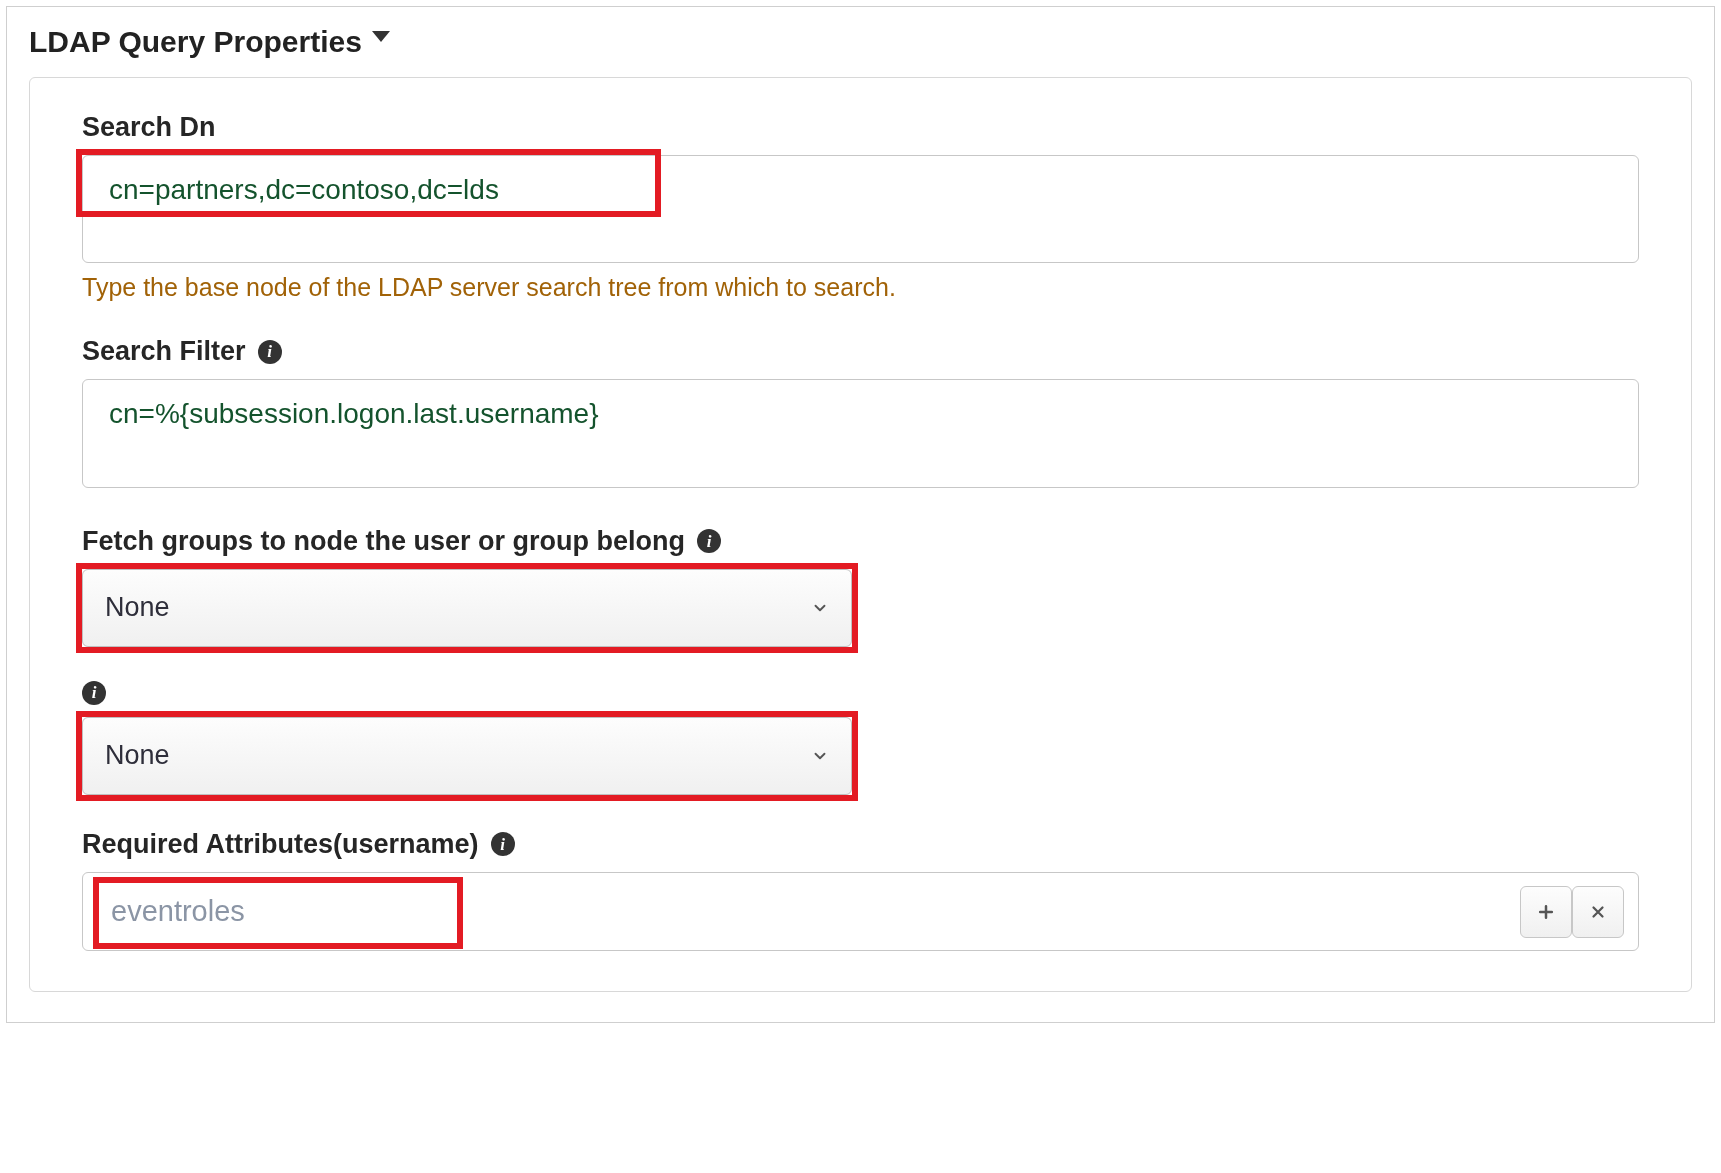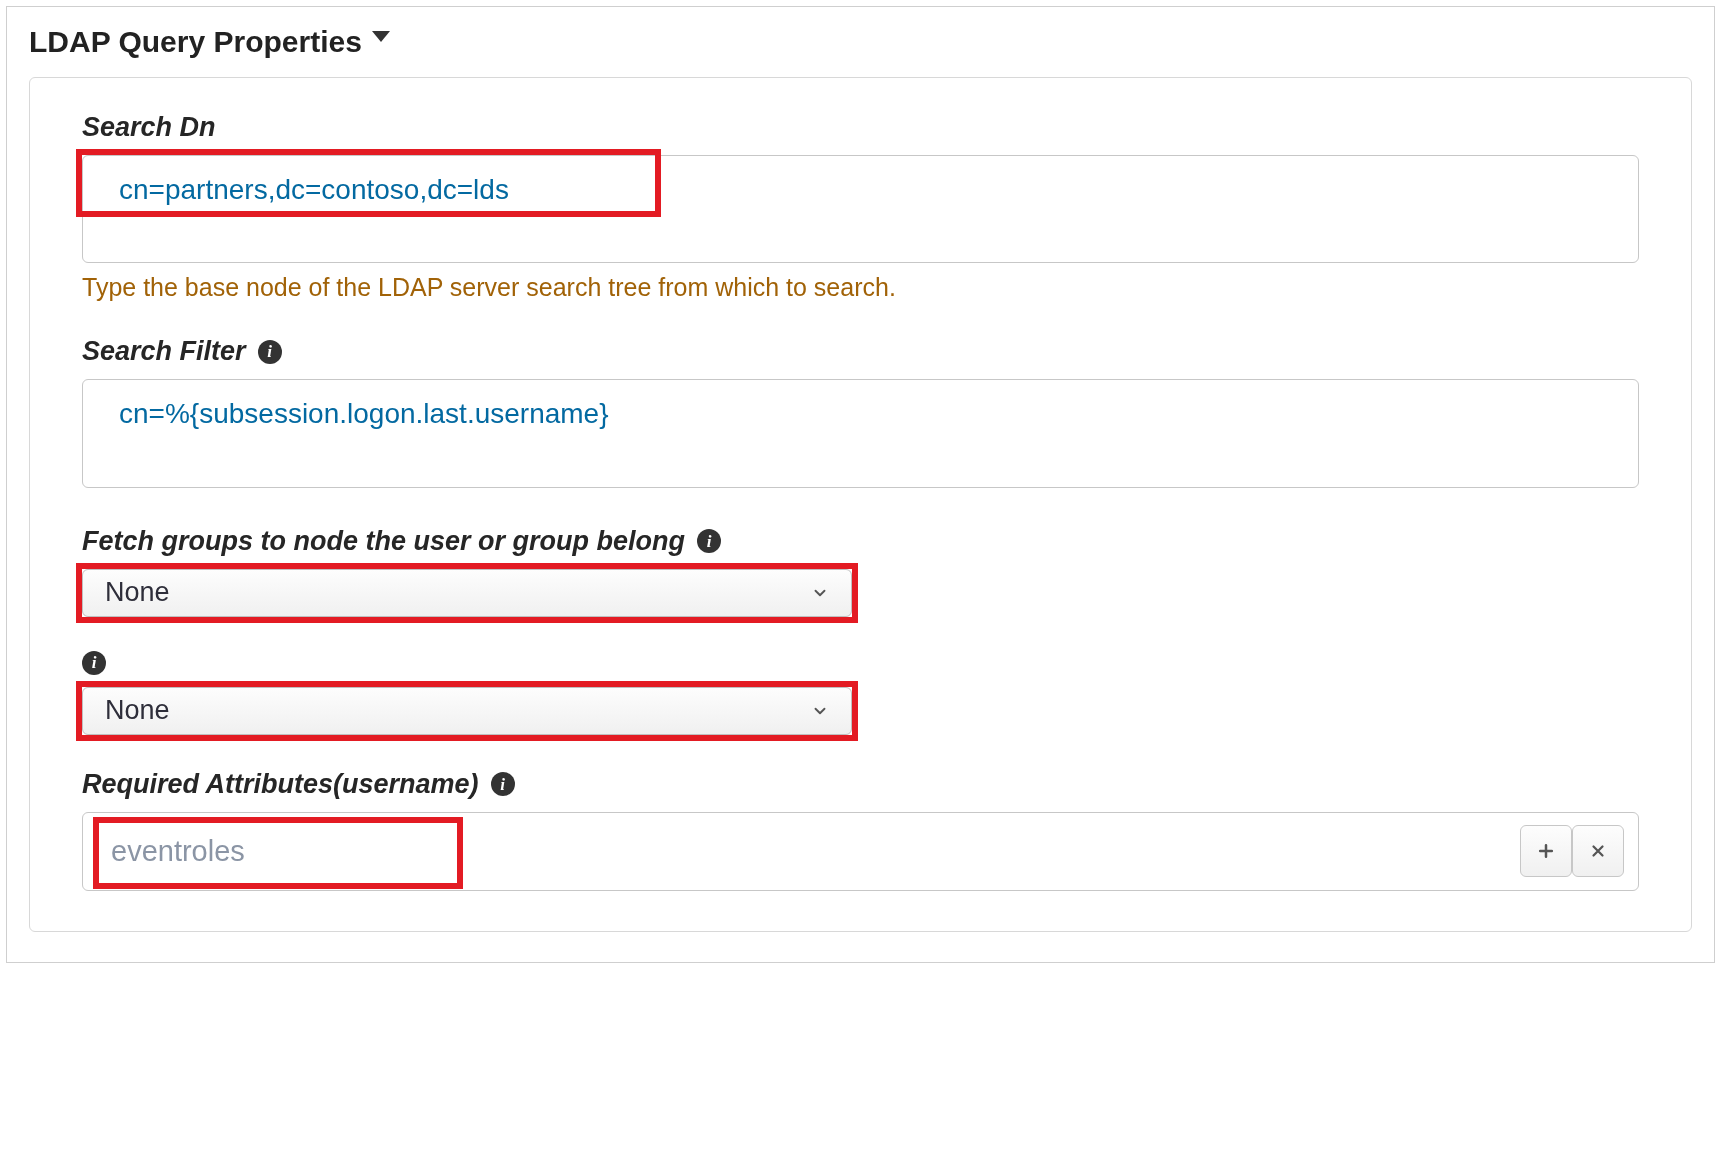--- a/index.html
+++ b/index.html
@@ -46,21 +46,20 @@
   .field-label-row {
     display: flex;
     align-items: center;
     gap: 12px;
     margin-bottom: 12px;
   }
   .field-label {
     font-size: 27px;
     font-weight: 700;
     color: #262626;
-    font-style: italic;
   }
   .info-icon {
     display: inline-flex;
     align-items: center;
     justify-content: center;
     width: 24px;
     height: 24px;
     border-radius: 50%;
     background: #333;
     color: #fff;
@@ -75,33 +74,33 @@
     color: #a16207;
     margin-top: 6px;
   }
   textarea.text-input {
     width: 100%;
     box-sizing: border-box;
     border: 1px solid #c7c7c7;
     border-radius: 6px;
     font-size: 28px;
     font-family: Arial, Helvetica, sans-serif;
-    color: #0369a1;
-    padding: 14px 36px;
+    color: #14532d;
+    padding: 14px 26px;
     resize: none;
     line-height: 1.4;
     min-height: 104px;
   }
   .select-wrap {
     position: relative;
     width: 770px;
   }
   .select-box {
     width: 100%;
-    height: 48px;
+    height: 78px;
     border: 1px solid #bfbfbf;
     border-radius: 6px;
     background: linear-gradient(#fdfdfd, #f0f0f0);
     display: flex;
     align-items: center;
     justify-content: space-between;
     padding: 0 22px;
     box-sizing: border-box;
     font-size: 27px;
     color: #2e2e3a;
@@ -110,21 +109,21 @@
   .select-chevron {
     width: 18px;
     height: 18px;
   }
   .select-chevron svg { display:block; }
   .attr-box {
     width: 100%;
     border: 1px solid #c7c7c7;
     border-radius: 6px;
     display: flex;
-    align-items: center;
+    align-items: flex-end;
     padding: 12px 14px;
     box-sizing: border-box;
   }
   .attr-input {
     flex: 1 1 auto;
     border: none;
     font-size: 29px;
     color: #8b95a5;
     padding: 10px 14px;
     font-family: Arial, Helvetica, sans-serif;

